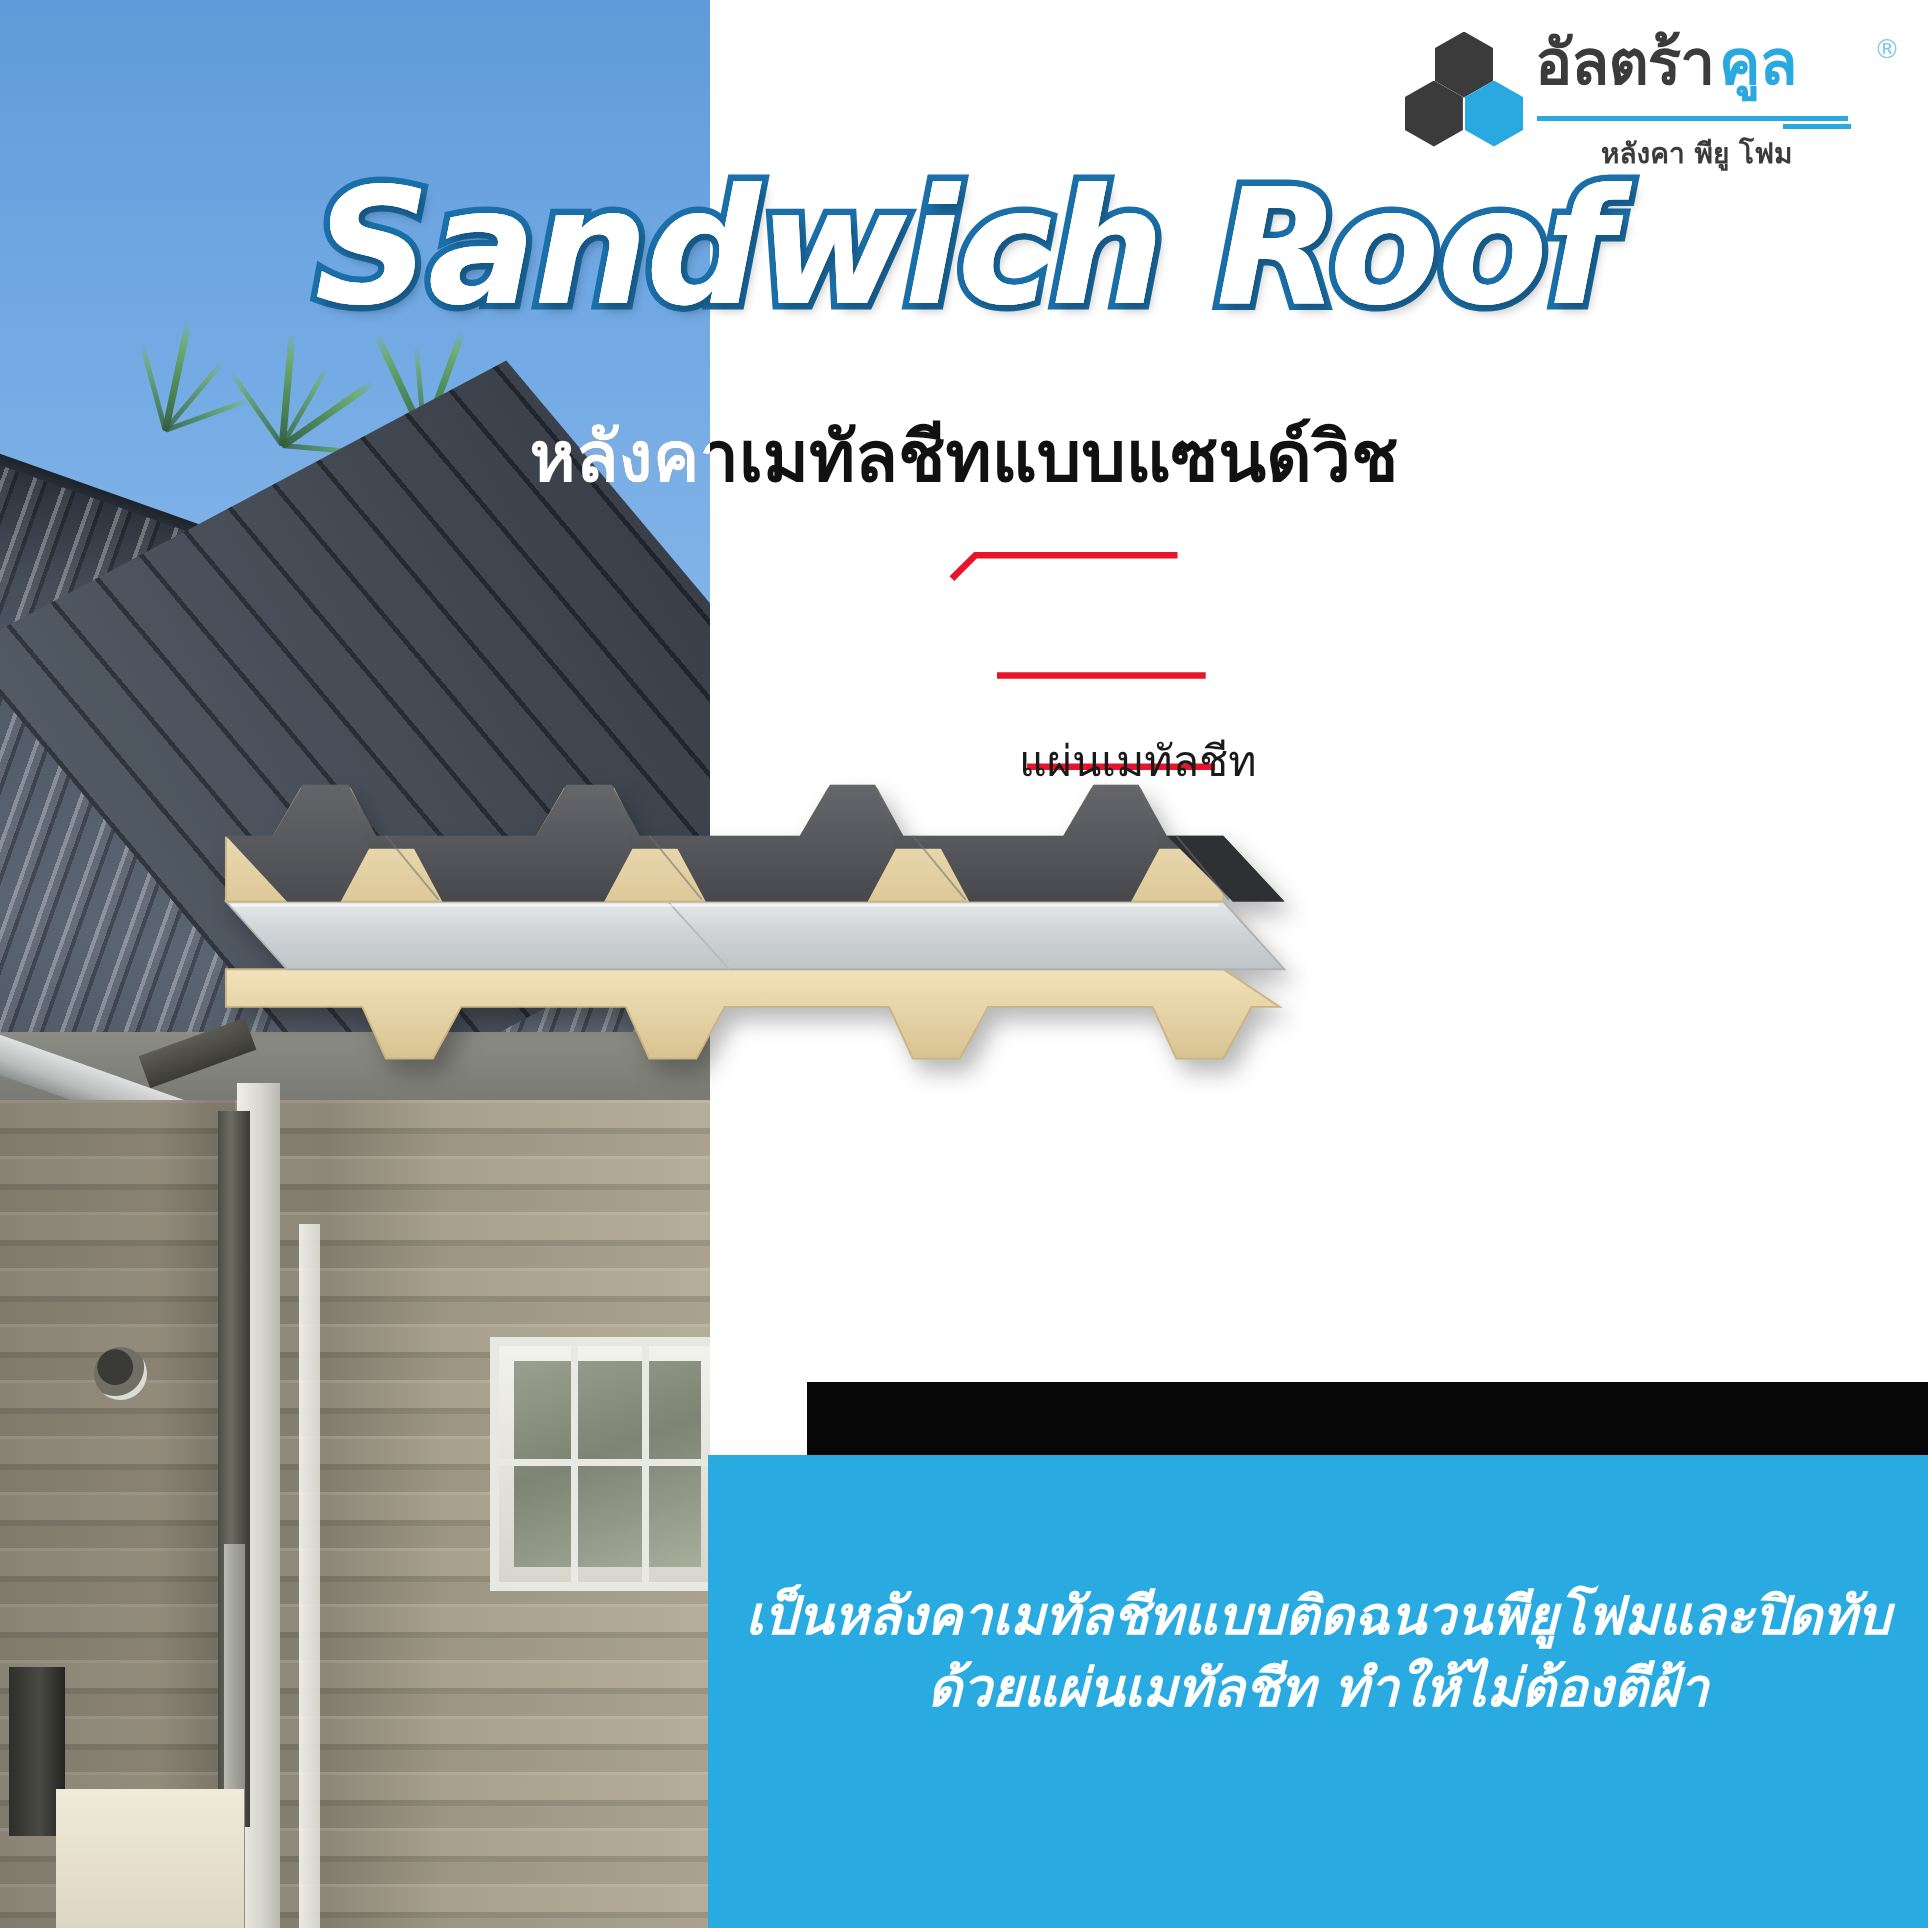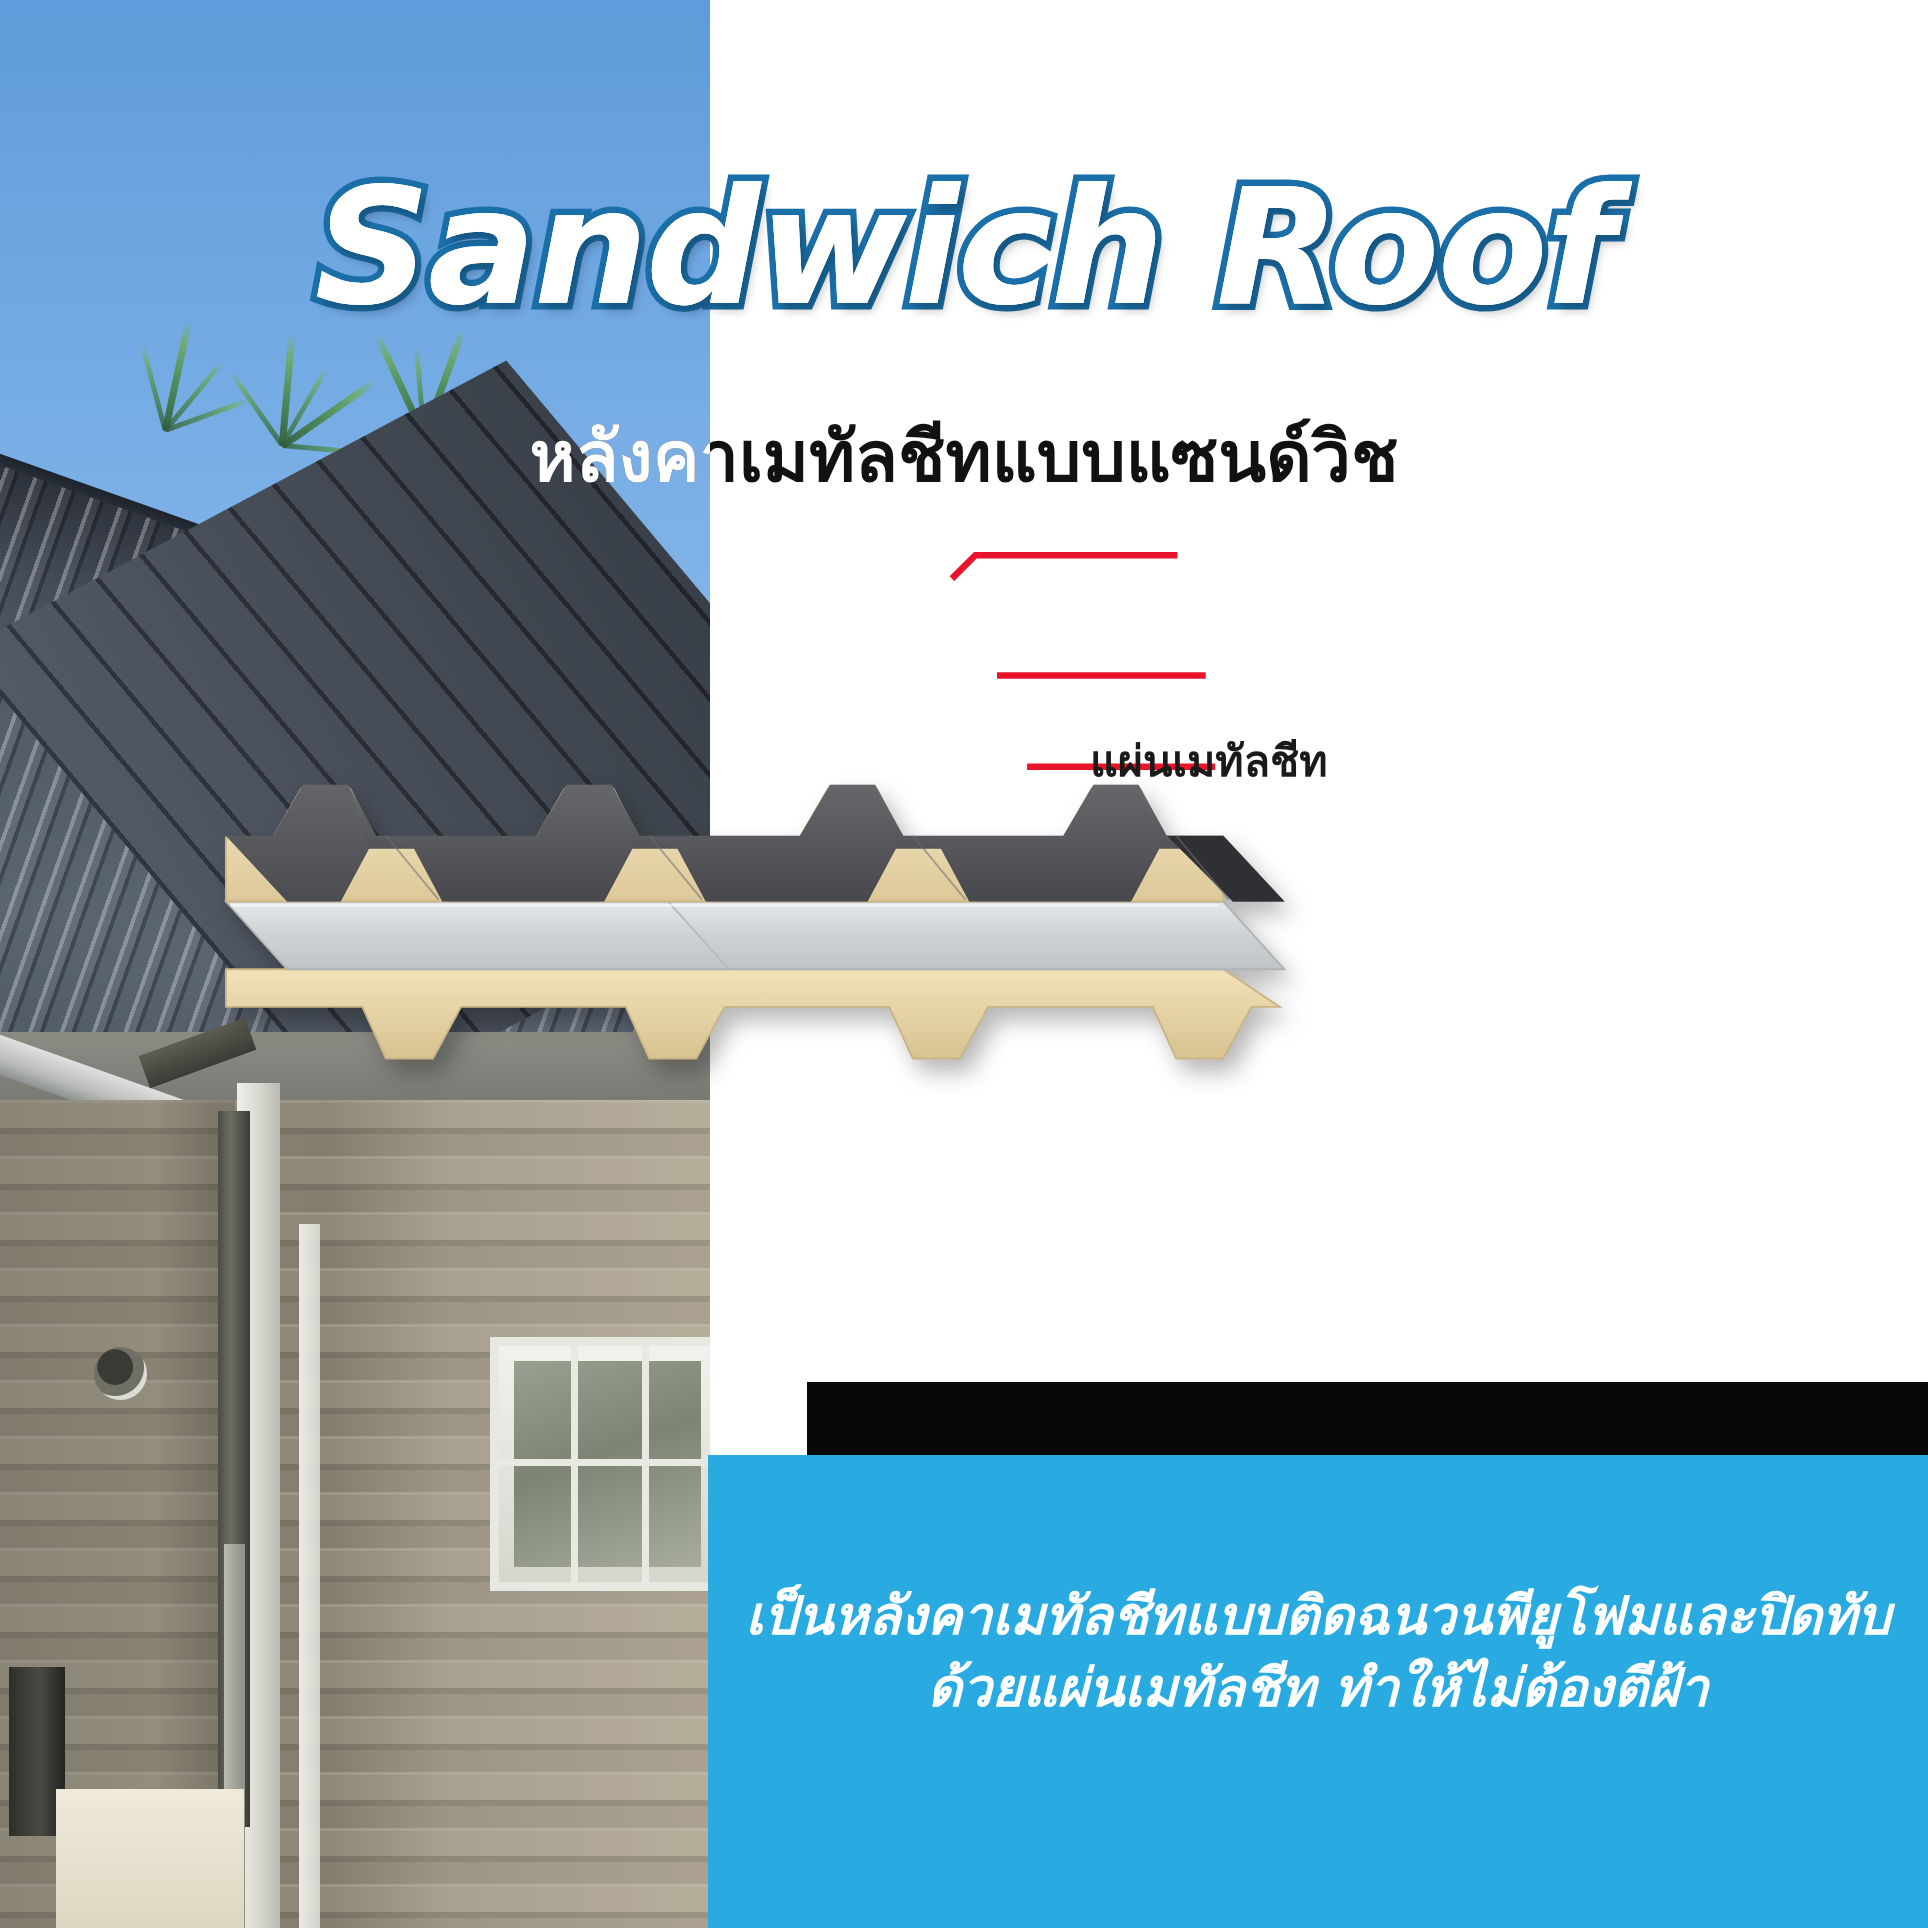--- a/index.html
+++ b/index.html
@@ -119,21 +119,21 @@
   .subtitle.on-photo{color:#ffffff;clip-path:inset(0 calc(1928px - 710px) 0 0);}
 
   
   .panel{position:absolute;left:141px;top:687px;width:1186px;height:414px;
     filter:drop-shadow(9.4px 13px 11.3px rgba(0,0,0,.28));}
 
   
   .callout{position:absolute;font-size:43px;color:#1a1a1a;white-space:nowrap;}
   .c1{left:979px;top:527px;}
   .c2{left:1012px;top:603px;}
-  .c3{left:1090px;top:727px;font-weight:bold;}
+  .c3{left:1019px;top:727px;}
   .leader-svg{position:absolute;left:895px;top:527px;width:659px;height:282px;}
 
   
   .blackbar{position:absolute;left:807px;top:1382px;width:1121px;height:73px;background:#070707;}
   .bluepanel{position:absolute;left:708px;top:1455px;width:1220px;height:474px;background:#29abe2;}
   .blue-text{position:absolute;left:708px;top:1580px;width:1220px;text-align:center;
     color:#ffffff;font-style:italic;font-weight:700;font-size:53px;line-height:72px;}
 </style>
 </head>
 <body>
@@ -194,20 +194,35 @@
     <div class="win-frame">
       <div class="win-glass"></div>
       <div class="win-grid-v" style="left:72px;"></div>
       <div class="win-grid-v" style="left:143px;"></div>
       <div class="win-grid-h" style="top:113px;"></div>
     </div>
   </div>
 
   <div class="white-col"></div>
 
+  <div class="logo">
+    <div class="hexes">
+      <div class="hex top"></div>
+      <div class="hex bl"></div>
+      <div class="hex br"></div>
+    </div>
+    <div class="logo-wordmark">
+      <span class="word-dark">อัลตร้า</span>
+      <span class="word-dark word-blue">คูล</span>
+    </div>
+    <div class="logo-reg">®</div>
+    <div class="logo-rule"></div>
+    <div class="logo-rule2"></div>
+    <div class="logo-tag">หลังคา พียู โฟม</div>
+  </div>
 
   <div class="title">Sandwich Roof</div>
   <div class="title-fill">Sandwich Roof</div>
 
   <div class="subtitle-wrap">
     <div class="subtitle">หลังคาเมทัลชีทแบบแซนด์วิช</div>
     <div class="subtitle on-photo">หลังคาเมทัลชีทแบบแซนด์วิช</div>
   </div>
 
   <svg class="panel" viewBox="0 0 1260 440">

